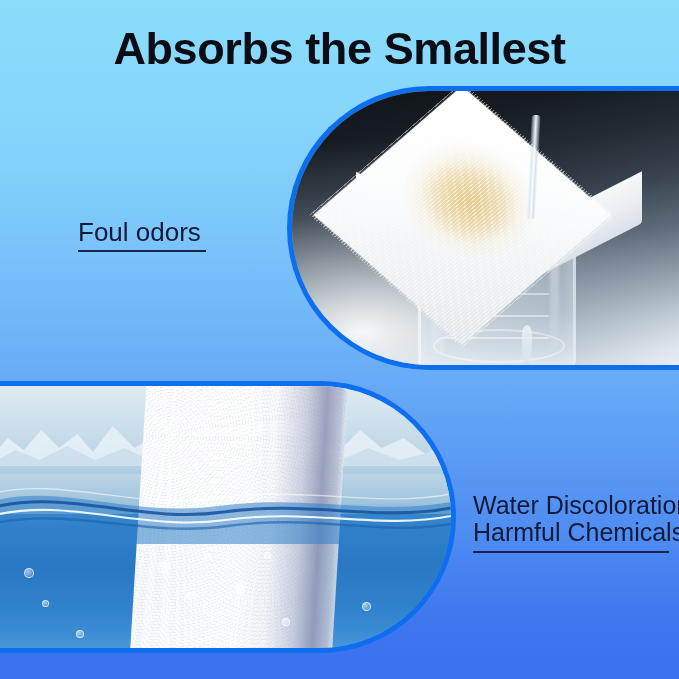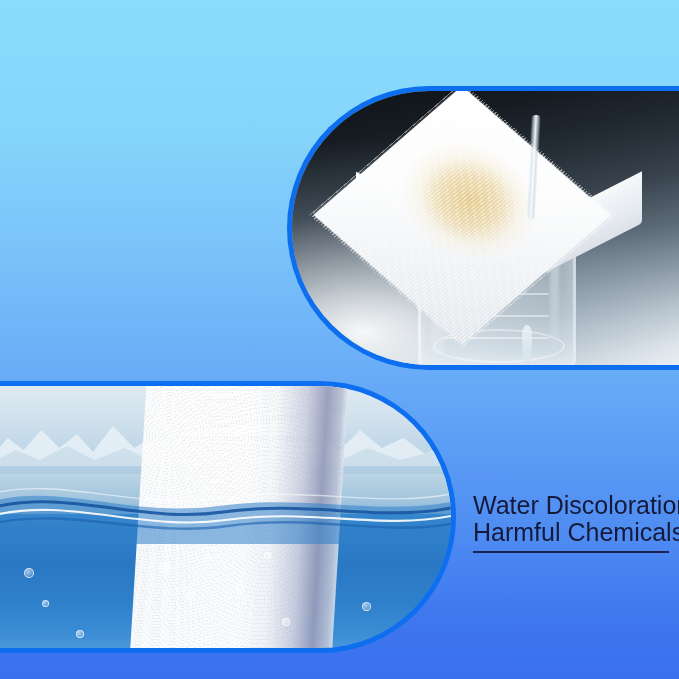--- a/index.html
+++ b/index.html
@@ -322,20 +322,21 @@
   #label-foul { left: 78px; top: 218px; }
   #label-foul .rule { width: 128px; }
   #label-water { left: 473px; top: 492px; font-size: 25px; line-height: 27px; }
   #label-water .rule { width: 196px; margin-top: 5px; }
 </style>
 </head>
 <body>
 
 <div id="canvas">
 
+  <div class="title">Absorbs the Smallest</div>
 
   <div class="panel" id="panel-top">
     <div class="photo">
 
       <div class="beaker">
         <div class="spout"></div>
         <div class="glass-hl"></div>
         <div class="glass-hl2"></div>
         <div class="grad-mark" style="top:54px"></div>
         <div class="grad-mark" style="top:76px"></div>
@@ -389,20 +390,24 @@
       <div class="bubble" style="left:196px; top:206px; width:6px;  height:6px;"></div>
       <div class="bubble" style="left:214px; top:168px; width:5px;  height:5px;"></div>
       <div class="bubble" style="left:246px; top:198px; width:7px;  height:7px;"></div>
       <div class="bubble" style="left:274px; top:166px; width:5px;  height:5px;"></div>
       <div class="bubble" style="left:292px; top:232px; width:6px;  height:6px;"></div>
       <div class="bubble" style="left:372px; top:216px; width:7px;  height:7px;"></div>
 
     </div>
   </div>
 
+  <div class="callout" id="label-foul">
+    <span>Foul odors</span>
+    <span class="rule"></span>
+  </div>
 
   <div class="callout" id="label-water">
     <div>Water Discoloration</div>
     <div>Harmful Chemicals</div>
     <span class="rule"></span>
   </div>
 
 </div>
 
 </body></html>

